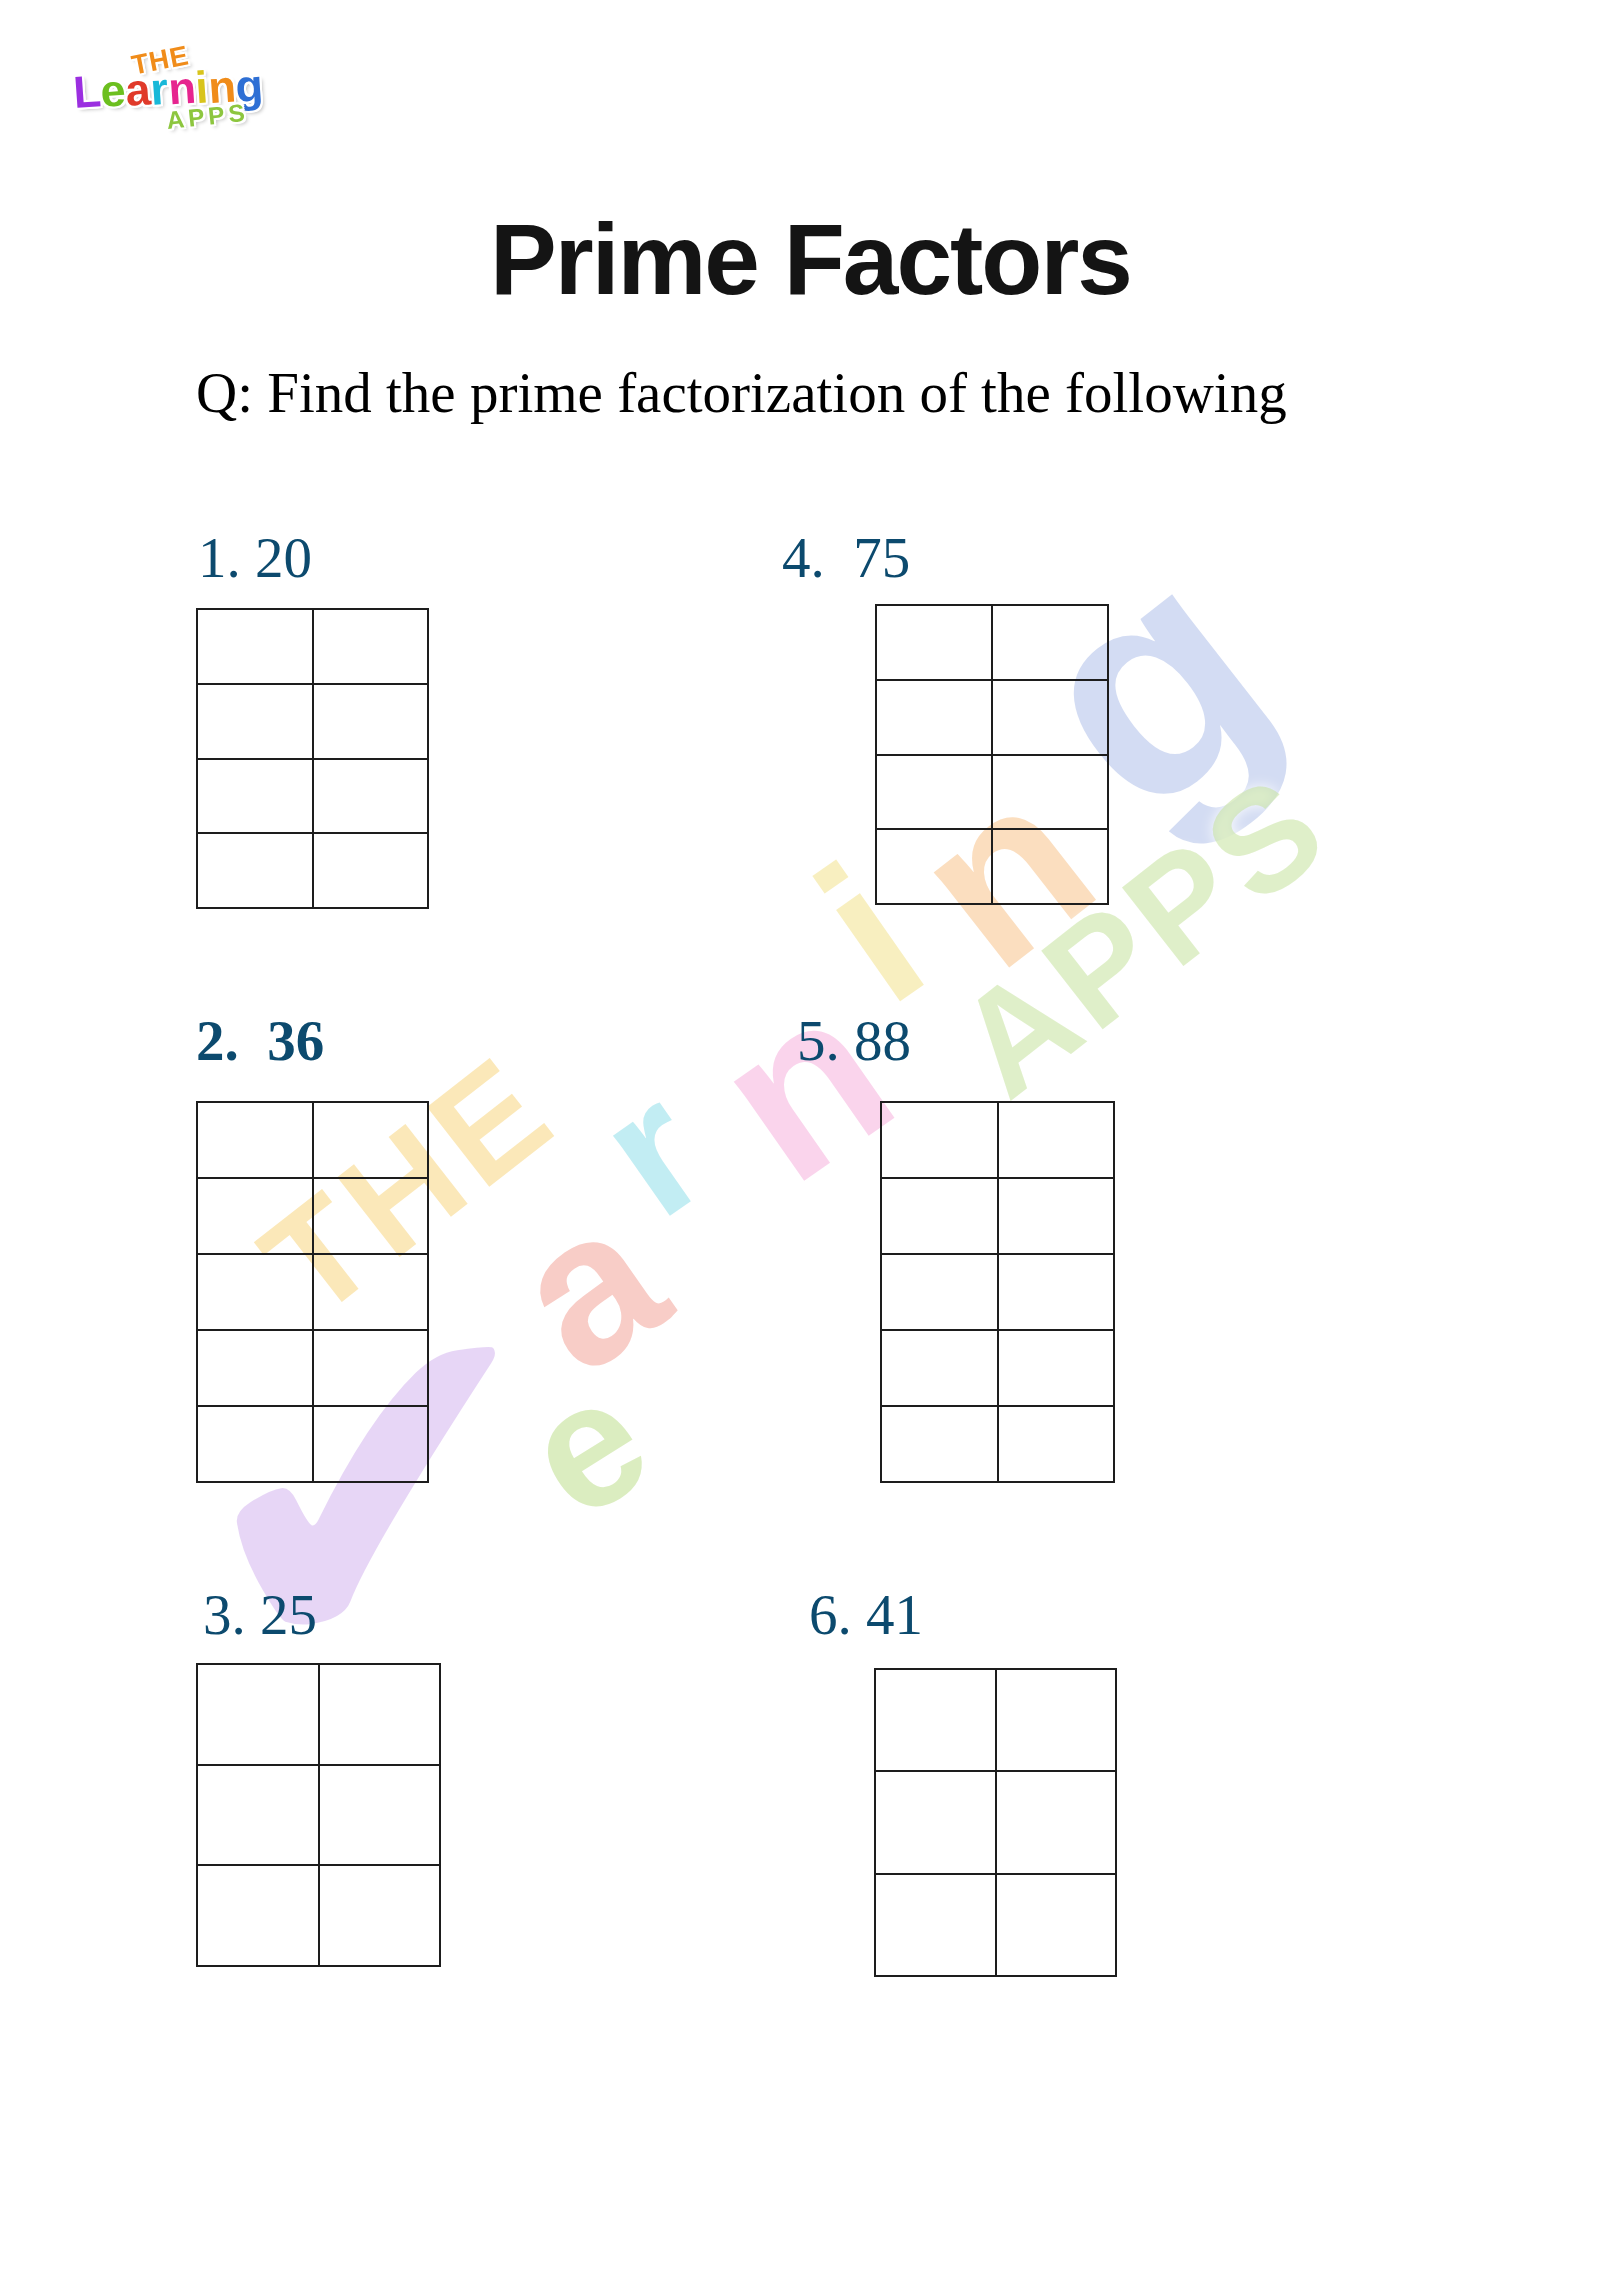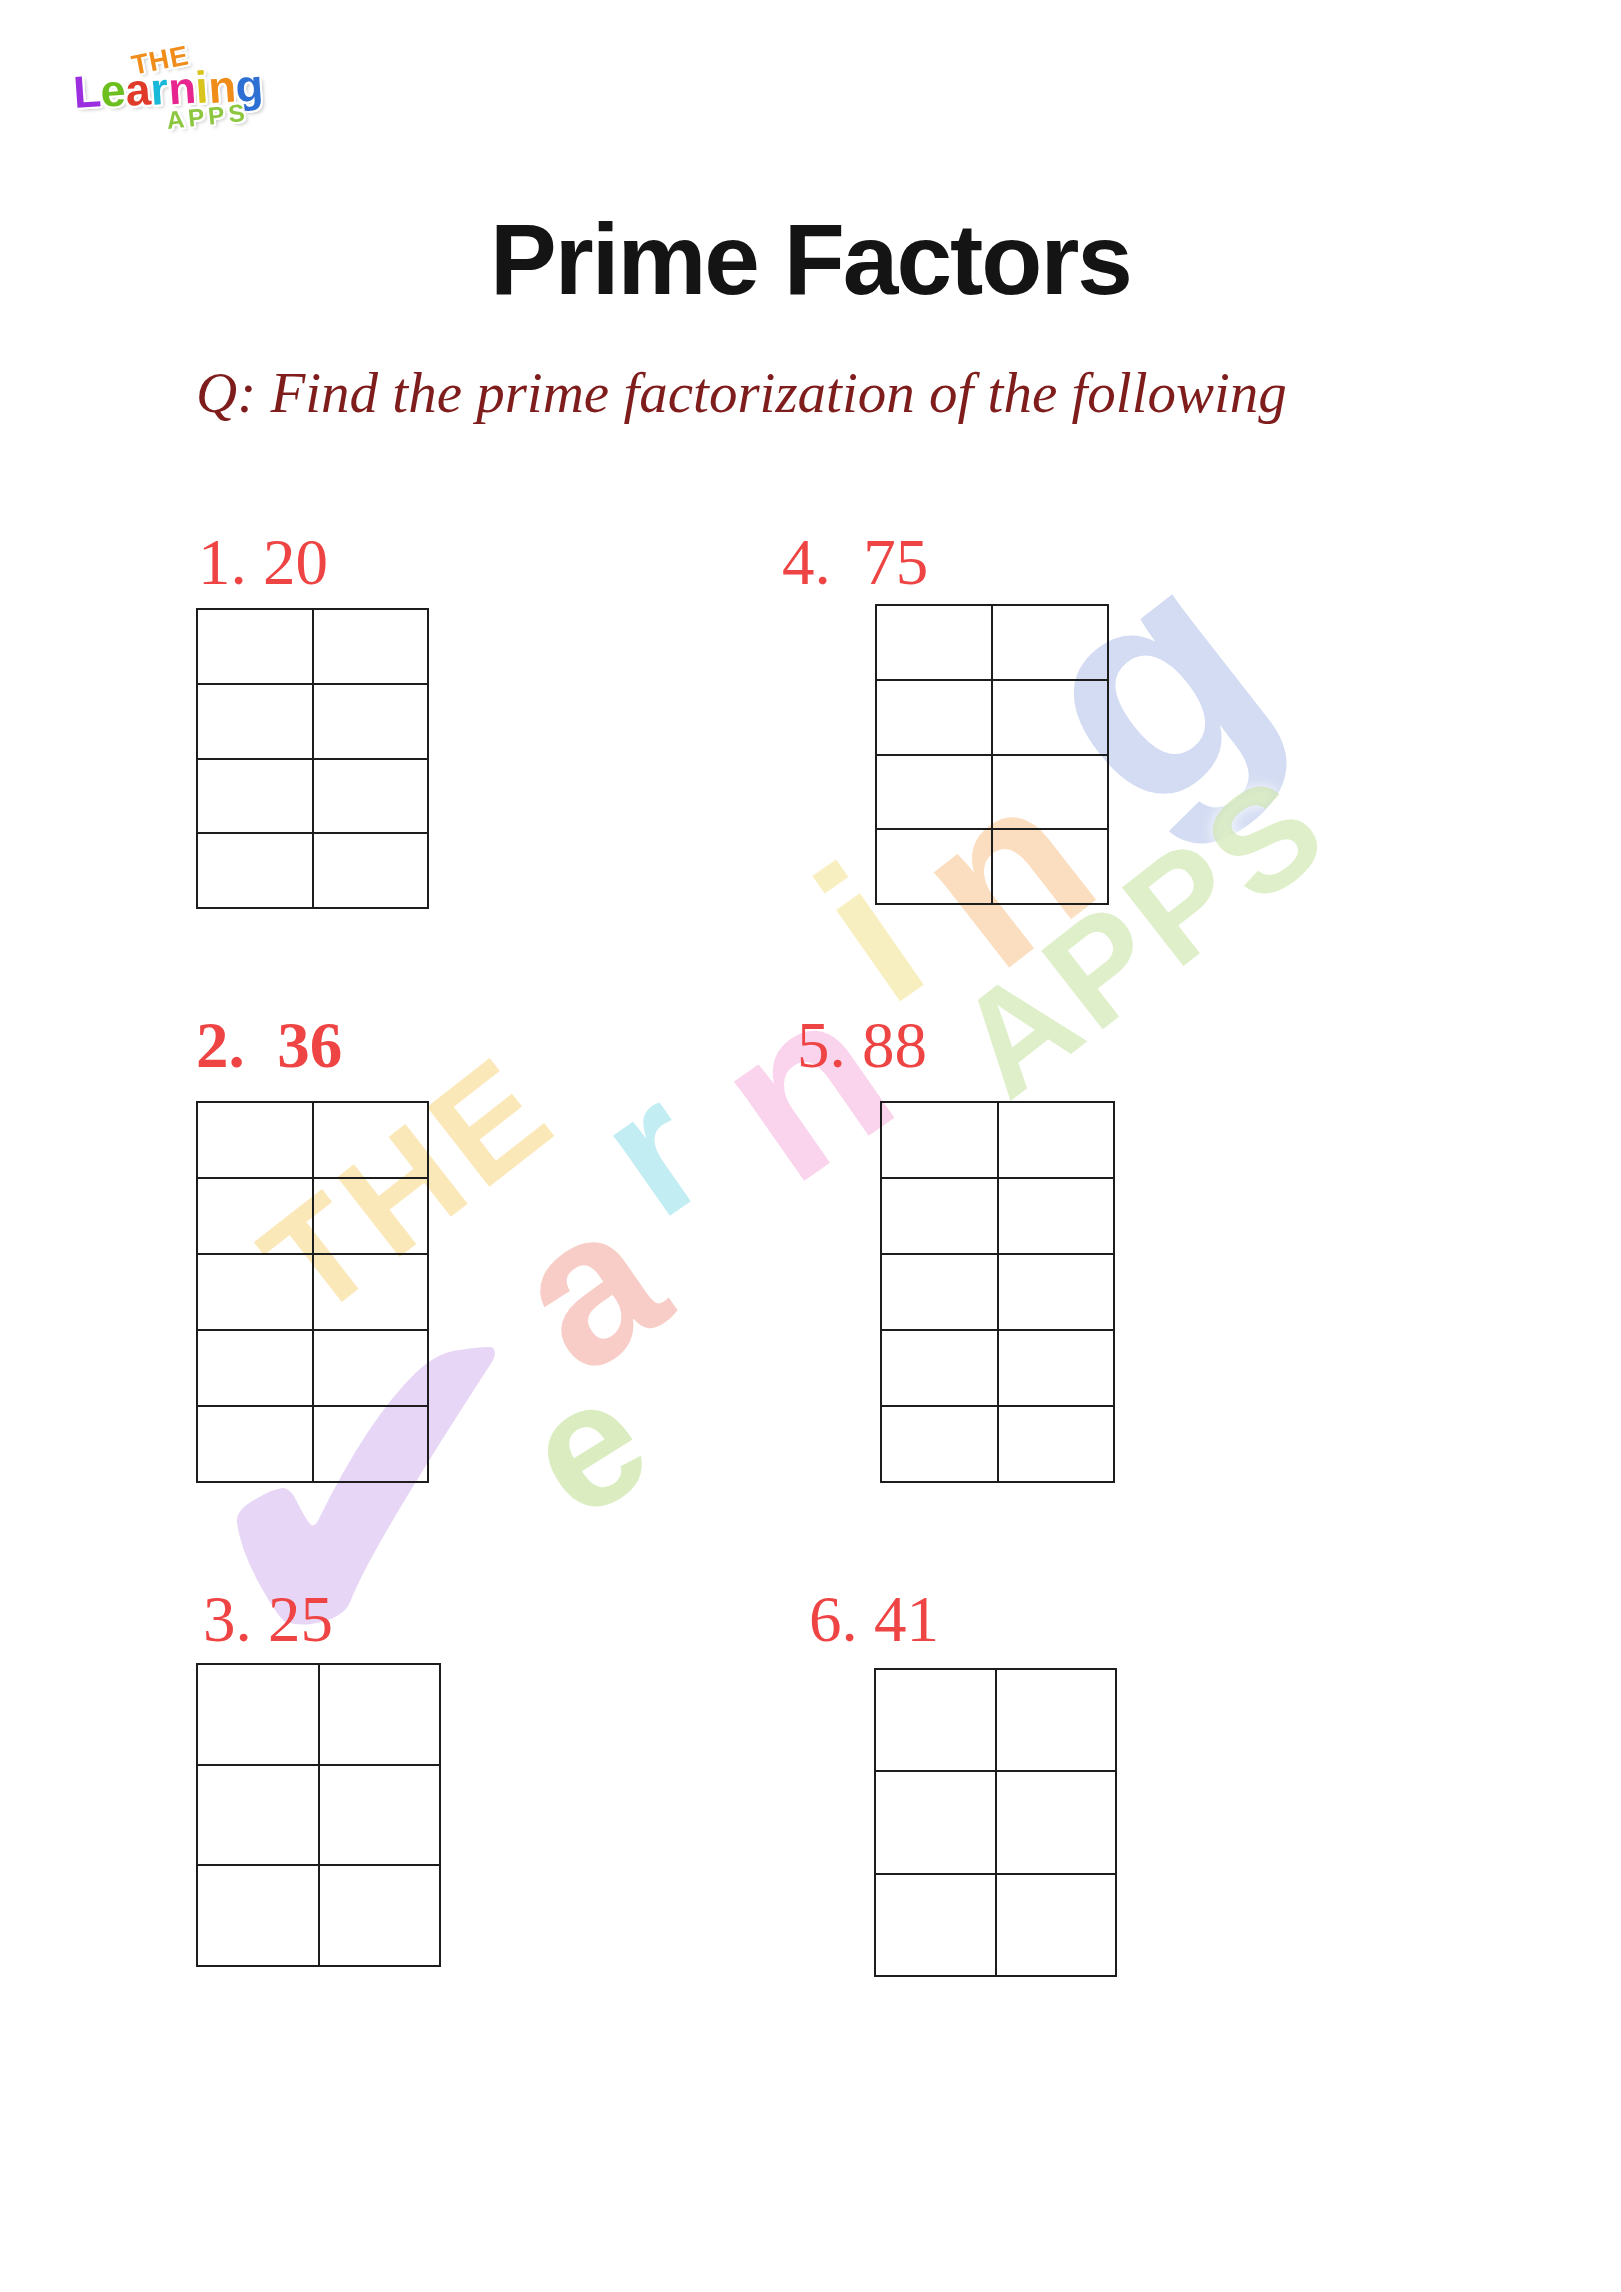--- a/index.html
+++ b/index.html
@@ -32,24 +32,24 @@
             white-space:nowrap;}
   #logo-learning .logo-ch{display:inline-block;transform:rotate(-2deg);}
   #logo-apps{position:absolute;left:96px;top:84px;font:bold 24.5px "Liberation Sans",sans-serif;
             letter-spacing:3.9px;transform:rotate(-4deg);}
 
   
   #title{position:absolute;left:0;right:0;top:202px;text-align:center;z-index:1;
          font-family:"Liberation Sans",sans-serif;font-weight:bold;font-size:100px;
          letter-spacing:-2px;color:#141414;}
   #question{position:absolute;left:196px;top:355px;width:1235px;z-index:1;
-         font-size:57px;line-height:76px;color:#7f1d1d;font-style:italic;}
-
-  
-  .plabel{position:absolute;z-index:1;font-size:65px;line-height:1.15;color:#ef4444;white-space:pre;}
+         font-size:57px;line-height:76px;color:#000000;}
+
+  
+  .plabel{position:absolute;z-index:1;font-size:57px;line-height:1.15;color:#0c4a6e;white-space:pre;}
   .ptable{position:absolute;z-index:1;border-collapse:collapse;table-layout:fixed;background:transparent;}
   .ptable td{border:2px solid #1d1d1d;background:transparent;}
   .p1-label{left:198px;top:525px;}  .p1-table{left:196px;top:608px; width:233px;height:301px;}
   .p2-label{left:196px;top:1008px;font-weight:bold;} .p2-table{left:196px;top:1101px;width:233px;height:382px;}
   .p3-label{left:192px;top:1582px;margin-left:11px;} .p3-table{left:196px;top:1663px;width:245px;height:304px;}
   .p4-label{left:782px;top:525px;}  .p4-table{left:875px;top:604px; width:234px;height:301px;}
   .p5-label{left:797px;top:1008px;} .p5-table{left:880px;top:1101px;width:235px;height:382px;}
   .p6-label{left:809px;top:1582px;} .p6-table{left:874px;top:1668px;width:243px;height:309px;}
 
   

